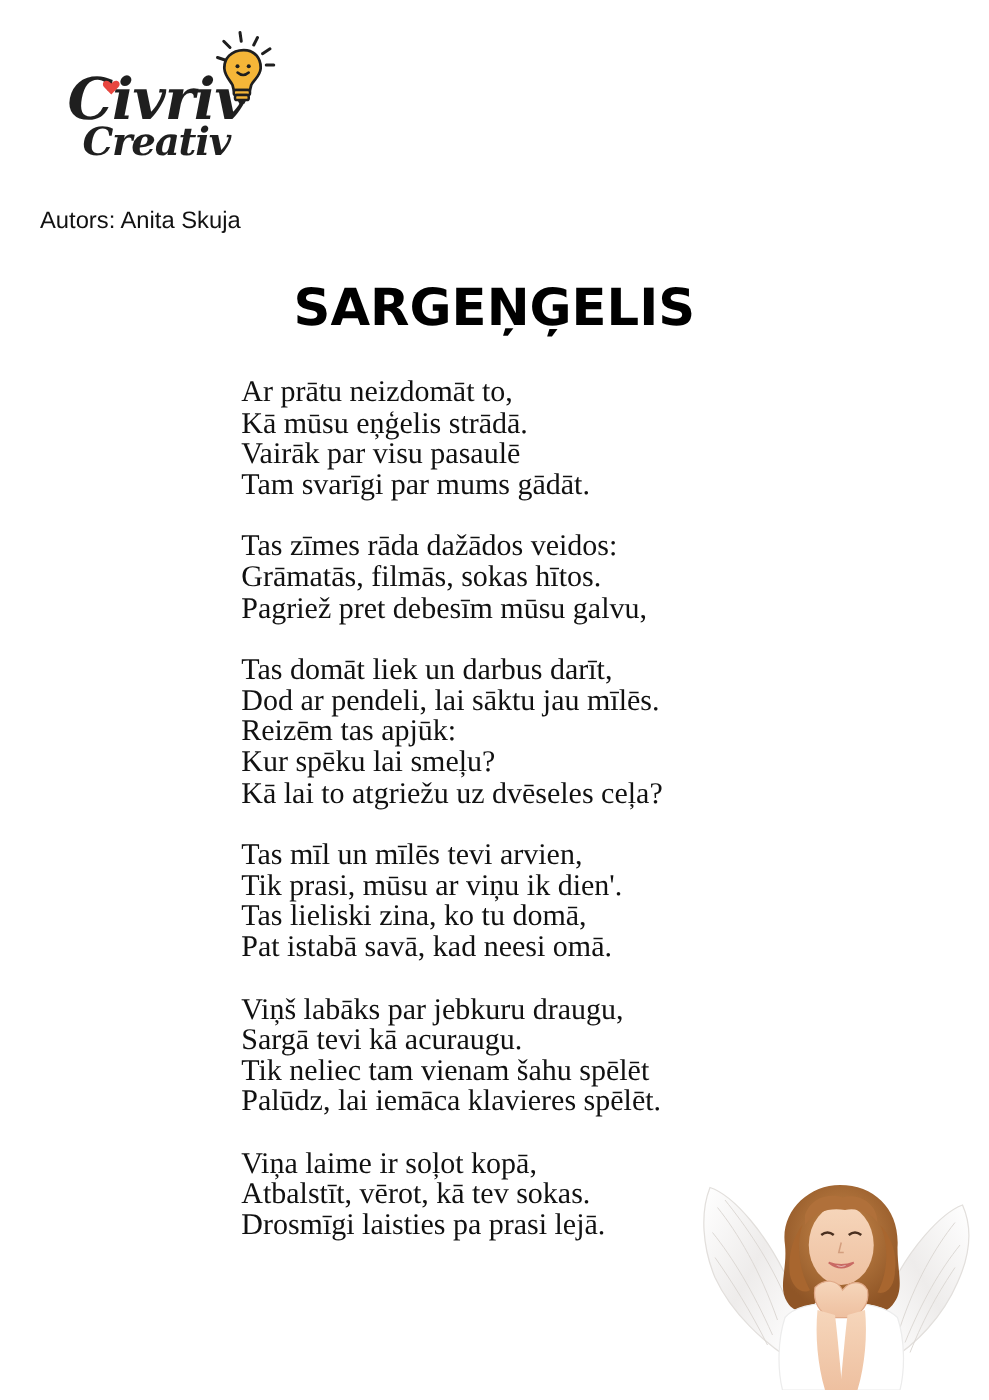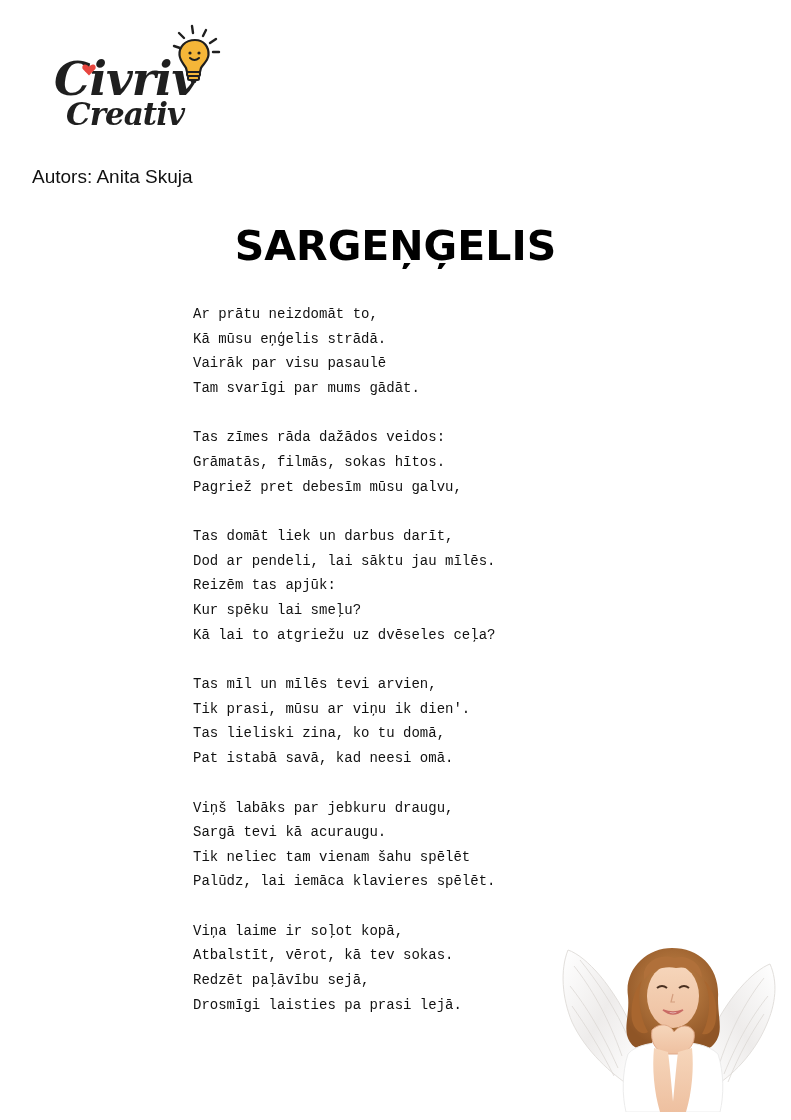--- a/index.html
+++ b/index.html
@@ -73,22 +73,22 @@
       position: absolute;
       left: 193px;
       top: 302px;
       width: 420px;
     }
     .stanza {
       margin: 0 0 25px 0;
     }
     .line {
       display: block;
-      font-family: Liberation Mono, monospace;
-      font-size: 14px;
+      font-family: Liberation Serif, serif;
+      font-size: 24px;
       line-height: 24.6px;
       color: #111111;
       white-space: nowrap;
     }
     .angel {
       position: absolute;
       left: 556px;
       top: 936px;
       width: 225px;
       height: 176px;
@@ -157,21 +157,20 @@
   </div>
   <div class="stanza">
     <span class="line">Viņš labāks par jebkuru draugu,</span>
     <span class="line">Sargā tevi kā acuraugu.</span>
     <span class="line">Tik neliec tam vienam šahu spēlēt</span>
     <span class="line">Palūdz, lai iemāca klavieres spēlēt.</span>
   </div>
   <div class="stanza">
     <span class="line">Viņa laime ir soļot kopā,</span>
     <span class="line">Atbalstīt, vērot, kā tev sokas.</span>
-    <span class="line">Redzēt paļāvību sejā,</span>
     <span class="line">Drosmīgi laisties pa prasi lejā.</span>
   </div>
 </div>
 
 <svg class="angel" viewBox="0 0 225 176">
   <defs>
     <linearGradient id="wingL" x1="0" y1="0" x2="1" y2="1">
       <stop offset="0" stop-color="#ffffff"></stop>
       <stop offset="0.5" stop-color="#eeeceb"></stop>
       <stop offset="1" stop-color="#ffffff"></stop>

